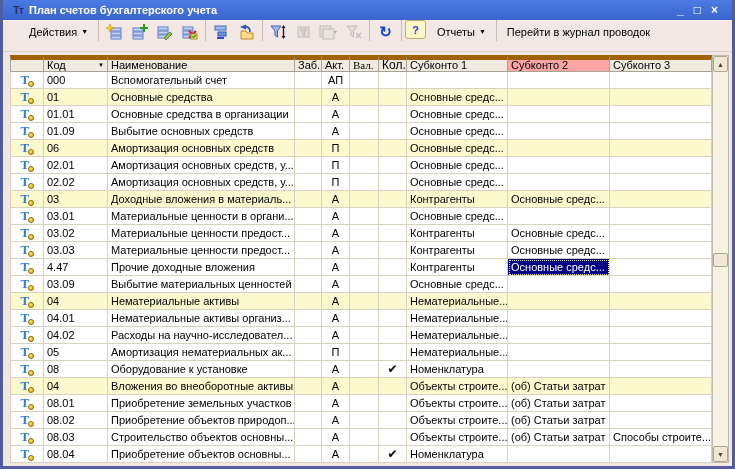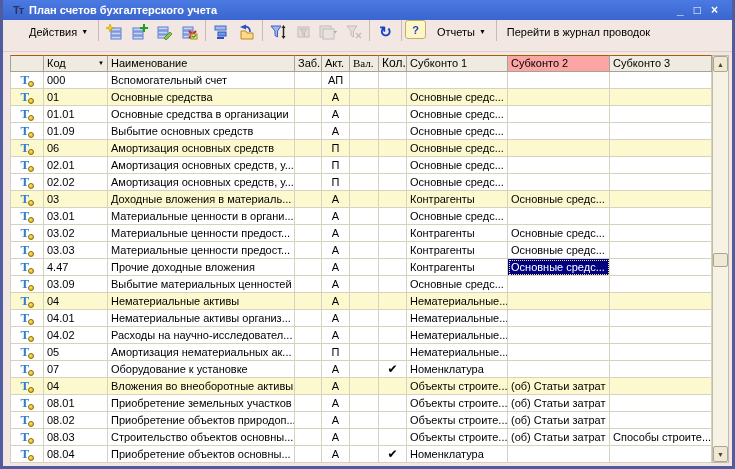--- a/index.html
+++ b/index.html
@@ -38,21 +38,21 @@
     height:19px; padding:0 6px; display:flex; align-items:center;
     background:#fdf7c8; border:1px solid #c4ae6a; border-radius:3px;
     color:#2340c0; font-weight:bold;
   }
   .refresh-glyph { font-size:15px; color:#1544c8; font-weight:bold; line-height:15px; }
   
   .grid { position:absolute; top:55px; left:7px; width:702px; }
   .hrow, .trow { display:flex; height:17px; }
   .hcell {
     background:#efebe0; border-right:1px solid #a8a295; border-bottom:1px solid #a8a295;
-    border-top:1px solid #a16207; padding:0 3px; line-height:15px;
+    border-top:5px solid #a16207; padding:0 3px; line-height:15px;
     white-space:nowrap; overflow:hidden; display:flex; align-items:center;
   }
   .hcell:first-child { border-left:1px solid #a8a295; }
   .hcell.hsel { background:#fca5a5; }
   .sortmark { font-size:6px; margin-left:auto; padding-left:2px; }
   .cell {
     background:#fff; border-right:1px solid #d7d1c0; border-bottom:1px solid #d7d1c0;
     padding:0 3px; line-height:16px; white-space:nowrap; overflow:hidden;
   }
   .cell:first-child { border-left:1px solid #d7d1c0; }
@@ -529,21 +529,21 @@
           <div class="cell c-s2"></div>
           <div class="cell c-s3"></div>
         </div>
         <div class="trow">
           <div class="cell c-icon">
             <span class="acct">
               <b>Т</b>
               <i></i>
             </span>
           </div>
-          <div class="cell c-code">07</div>
+          <div class="cell c-code">08</div>
           <div class="cell c-name">Оборудование к установке</div>
           <div class="cell c-zab"></div>
           <div class="cell c-act">А</div>
           <div class="cell c-val"></div>
           <div class="cell c-kol">✔</div>
           <div class="cell c-s1">Номенклатура</div>
           <div class="cell c-s2"></div>
           <div class="cell c-s3"></div>
         </div>
         <div class="trow grp">

